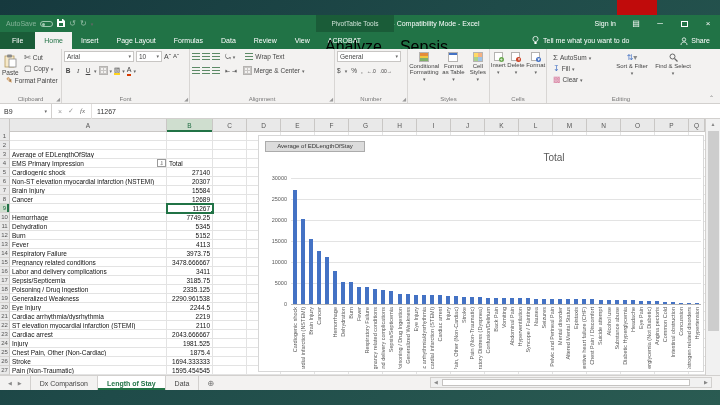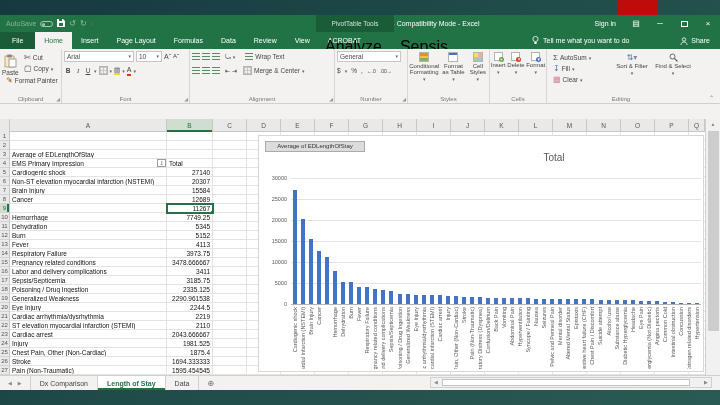--- a/index.html
+++ b/index.html
@@ -397,20 +397,32 @@
               <line x1="5.5" y1="5.5" x2="8.5" y2="8.5" stroke="#666" stroke-width="1.2"></line>
             </svg>
           <span style="text-align:center;line-height:6px;font-size:6px">Find &amp; Select</span>
             <span class="carat">▾</span>
         </div>
         <div class="grp-label">Editing</div>
       </div>
       <span style="position:absolute;right:6px;bottom:2px;font-size:6px;color:#777">⌃</span>
     </div>
 
+    <div id="formulabar">
+      <div id="namebox">
+        <span>B9</span>
+          <span class="carat">▾</span>
+      </div>
+      <div class="fx-icons">
+        <span>×</span>
+        <span>✓</span>
+        <span class="fx">fx</span>
+      </div>
+      <span id="formula-value">11267</span>
+    </div>
 
     <div id="colheaders">
       <div id="corner"></div>
       <span id="col-list" style="display:flex">
           <div class="colh" style="width: 157px;">A</div>
           <div class="colh sel" style="width: 46px;">B</div>
           <div class="colh" style="width: 34px;">C</div>
           <div class="colh" style="width: 34px;">D</div>
           <div class="colh" style="width: 34px;">E</div>
           <div class="colh" style="width: 34px;">F</div>

